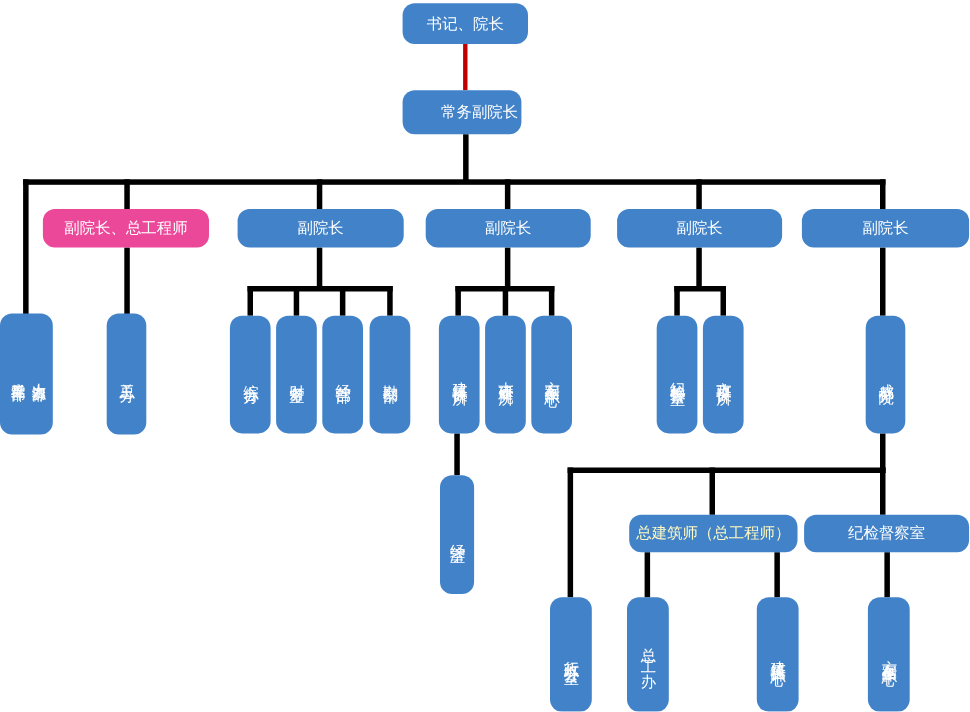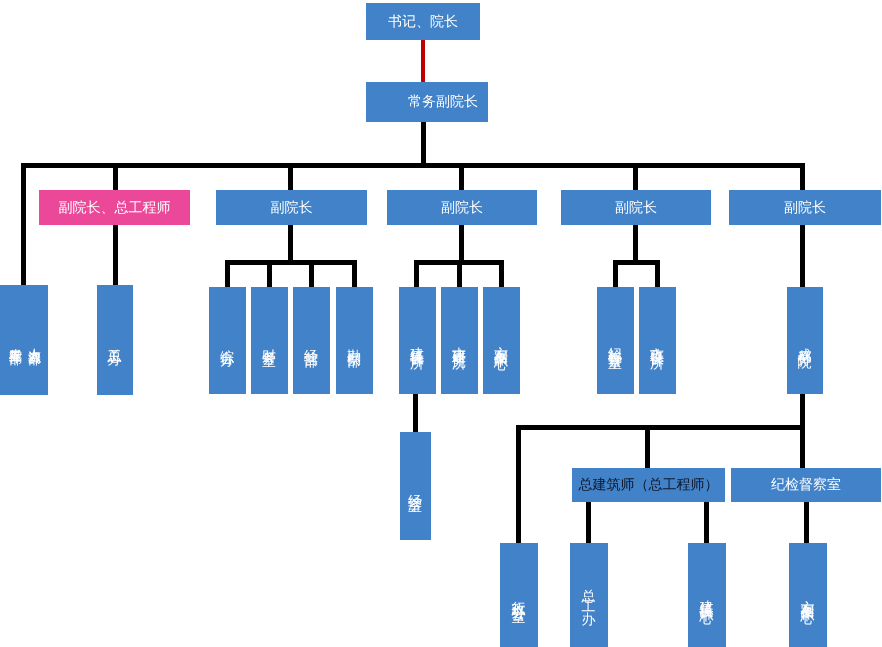--- a/index.html
+++ b/index.html
@@ -15,20 +15,21 @@
   .node {
     position: absolute;
     display: flex;
     align-items: center;
     justify-content: center;
     gap: 4px;
     font-size: 14px;
     box-sizing: border-box;
     text-align: center;
     white-space: nowrap;
+    border-radius: 11px;
   }
   .vtext {
     writing-mode: vertical-rl;
     text-orientation: upright;
     letter-spacing: 2px;
     line-height: 1.15;
   }
   .vtext.small { font-size: 13px; letter-spacing: 1px; }
   .vtext.spread { letter-spacing: 12px; }
 </style>
@@ -67,21 +68,21 @@
     <div class="conn" style="left: 516px; top: 425px; width: 289px; height: 5px; background: rgb(0, 0, 0);"></div>
     <div class="conn" style="left: 516px; top: 425px; width: 5px; height: 118px; background: rgb(0, 0, 0);"></div>
     <div class="conn" style="left: 645px; top: 425px; width: 5px; height: 43px; background: rgb(0, 0, 0);"></div>
     <div class="conn" style="left: 800px; top: 425px; width: 5px; height: 43px; background: rgb(0, 0, 0);"></div>
     <div class="conn" style="left: 586px; top: 502px; width: 5px; height: 41px; background: rgb(0, 0, 0);"></div>
     <div class="conn" style="left: 704px; top: 502px; width: 5px; height: 41px; background: rgb(0, 0, 0);"></div>
     <div class="conn" style="left: 804px; top: 502px; width: 5px; height: 41px; background: rgb(0, 0, 0);"></div>
     <div class="node" style="left: 366px; top: 3px; width: 114px; height: 37px; background: rgb(65, 130, 200); color: rgb(255, 255, 255);">
       <span>书记、院长</span>
     </div>
-    <div class="node" style="left: 366px; top: 82px; width: 122px; height: 40px; background: rgb(65, 130, 200); color: rgb(255, 255, 255); padding-left: 32px;">
+    <div class="node" style="left: 366px; top: 82px; width: 108px; height: 40px; background: rgb(65, 130, 200); color: rgb(255, 255, 255); padding-left: 32px;">
       <span>常务副院长</span>
     </div>
     <div class="node" style="left: 39px; top: 190px; width: 151px; height: 35px; background: #ec4899; color: rgb(255, 255, 255);">
       <span>副院长、总工程师</span>
     </div>
     <div class="node" style="left: 216px; top: 190px; width: 151px; height: 35px; background: rgb(65, 130, 200); color: rgb(255, 255, 255);">
       <span>副院长</span>
     </div>
     <div class="node" style="left: 387px; top: 190px; width: 150px; height: 35px; background: rgb(65, 130, 200); color: rgb(255, 255, 255);">
       <span>副院长</span>
@@ -125,21 +126,21 @@
     </div>
     <div class="node" style="left: 639px; top: 287px; width: 37px; height: 107px; background: rgb(65, 130, 200); color: rgb(255, 255, 255);">
       <span class="vtext">市政设计所</span>
     </div>
     <div class="node" style="left: 787px; top: 287px; width: 36px; height: 107px; background: rgb(65, 130, 200); color: rgb(255, 255, 255);">
       <span class="vtext">成都分院</span>
     </div>
     <div class="node" style="left: 400px; top: 432px; width: 31px; height: 108px; background: rgb(65, 130, 200); color: rgb(255, 255, 255);">
       <span class="vtext">经济室</span>
     </div>
-    <div class="node" style="left: 572px; top: 468px; width: 153px; height: 34px; background: rgb(65, 130, 200); color: #0f172a;">
+    <div class="node" style="left: 572px; top: 468px; width: 153px; height: 34px; background: rgb(65, 130, 200); color: #fef9c3;">
       <span>总建筑师（总工程师）</span>
     </div>
     <div class="node" style="left: 731px; top: 468px; width: 150px; height: 34px; background: rgb(65, 130, 200); color: rgb(255, 255, 255);">
       <span>纪检督察室</span>
     </div>
     <div class="node" style="left: 500px; top: 543px; width: 38px; height: 104px; background: rgb(65, 130, 200); color: rgb(255, 255, 255);">
       <span class="vtext">行政办公室</span>
     </div>
     <div class="node" style="left: 570px; top: 543px; width: 38px; height: 104px; background: rgb(65, 130, 200); color: rgb(255, 255, 255);">
       <span class="vtext spread">总工办</span>

